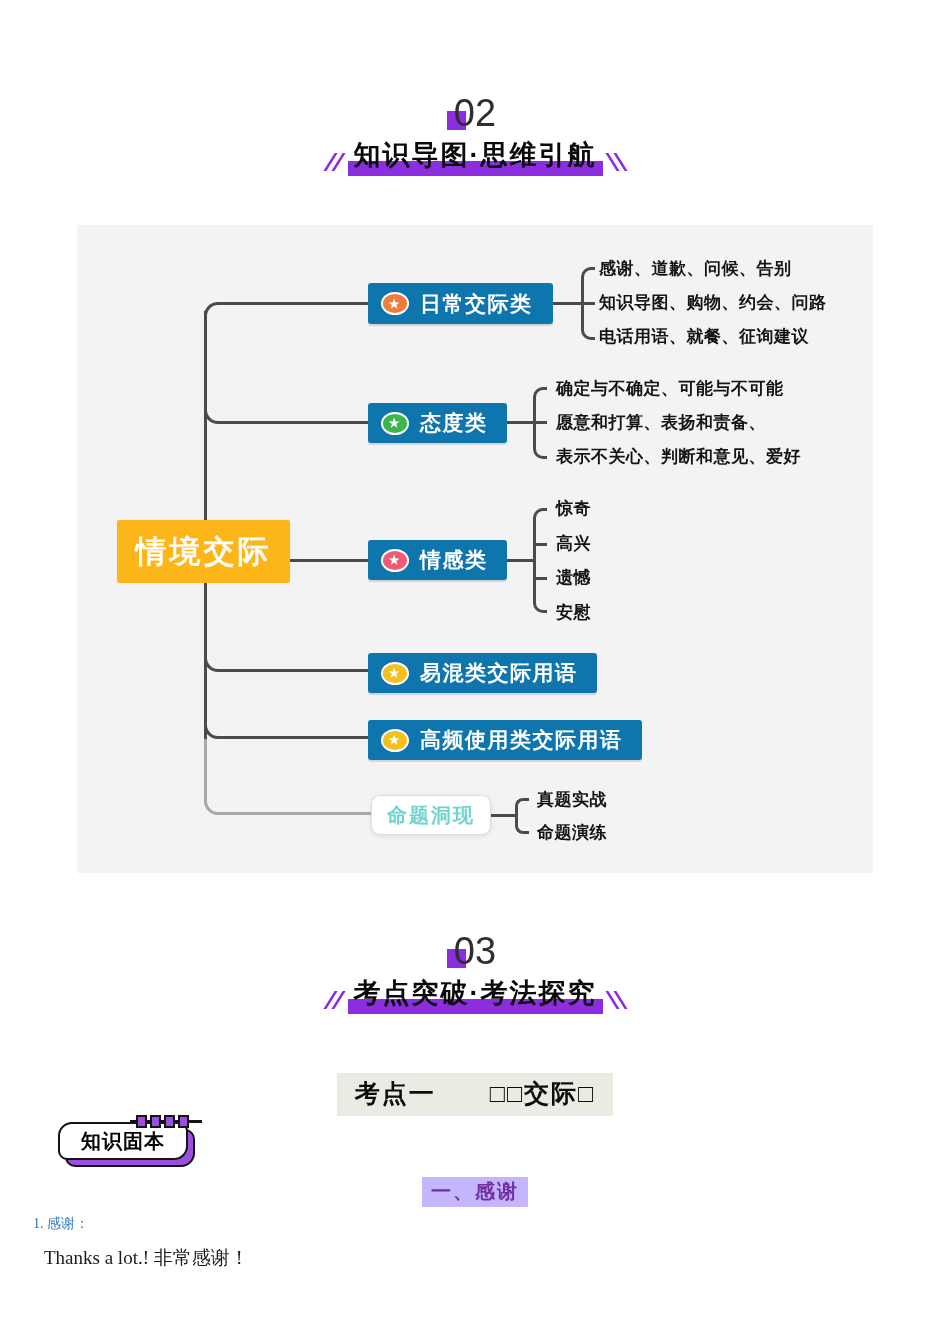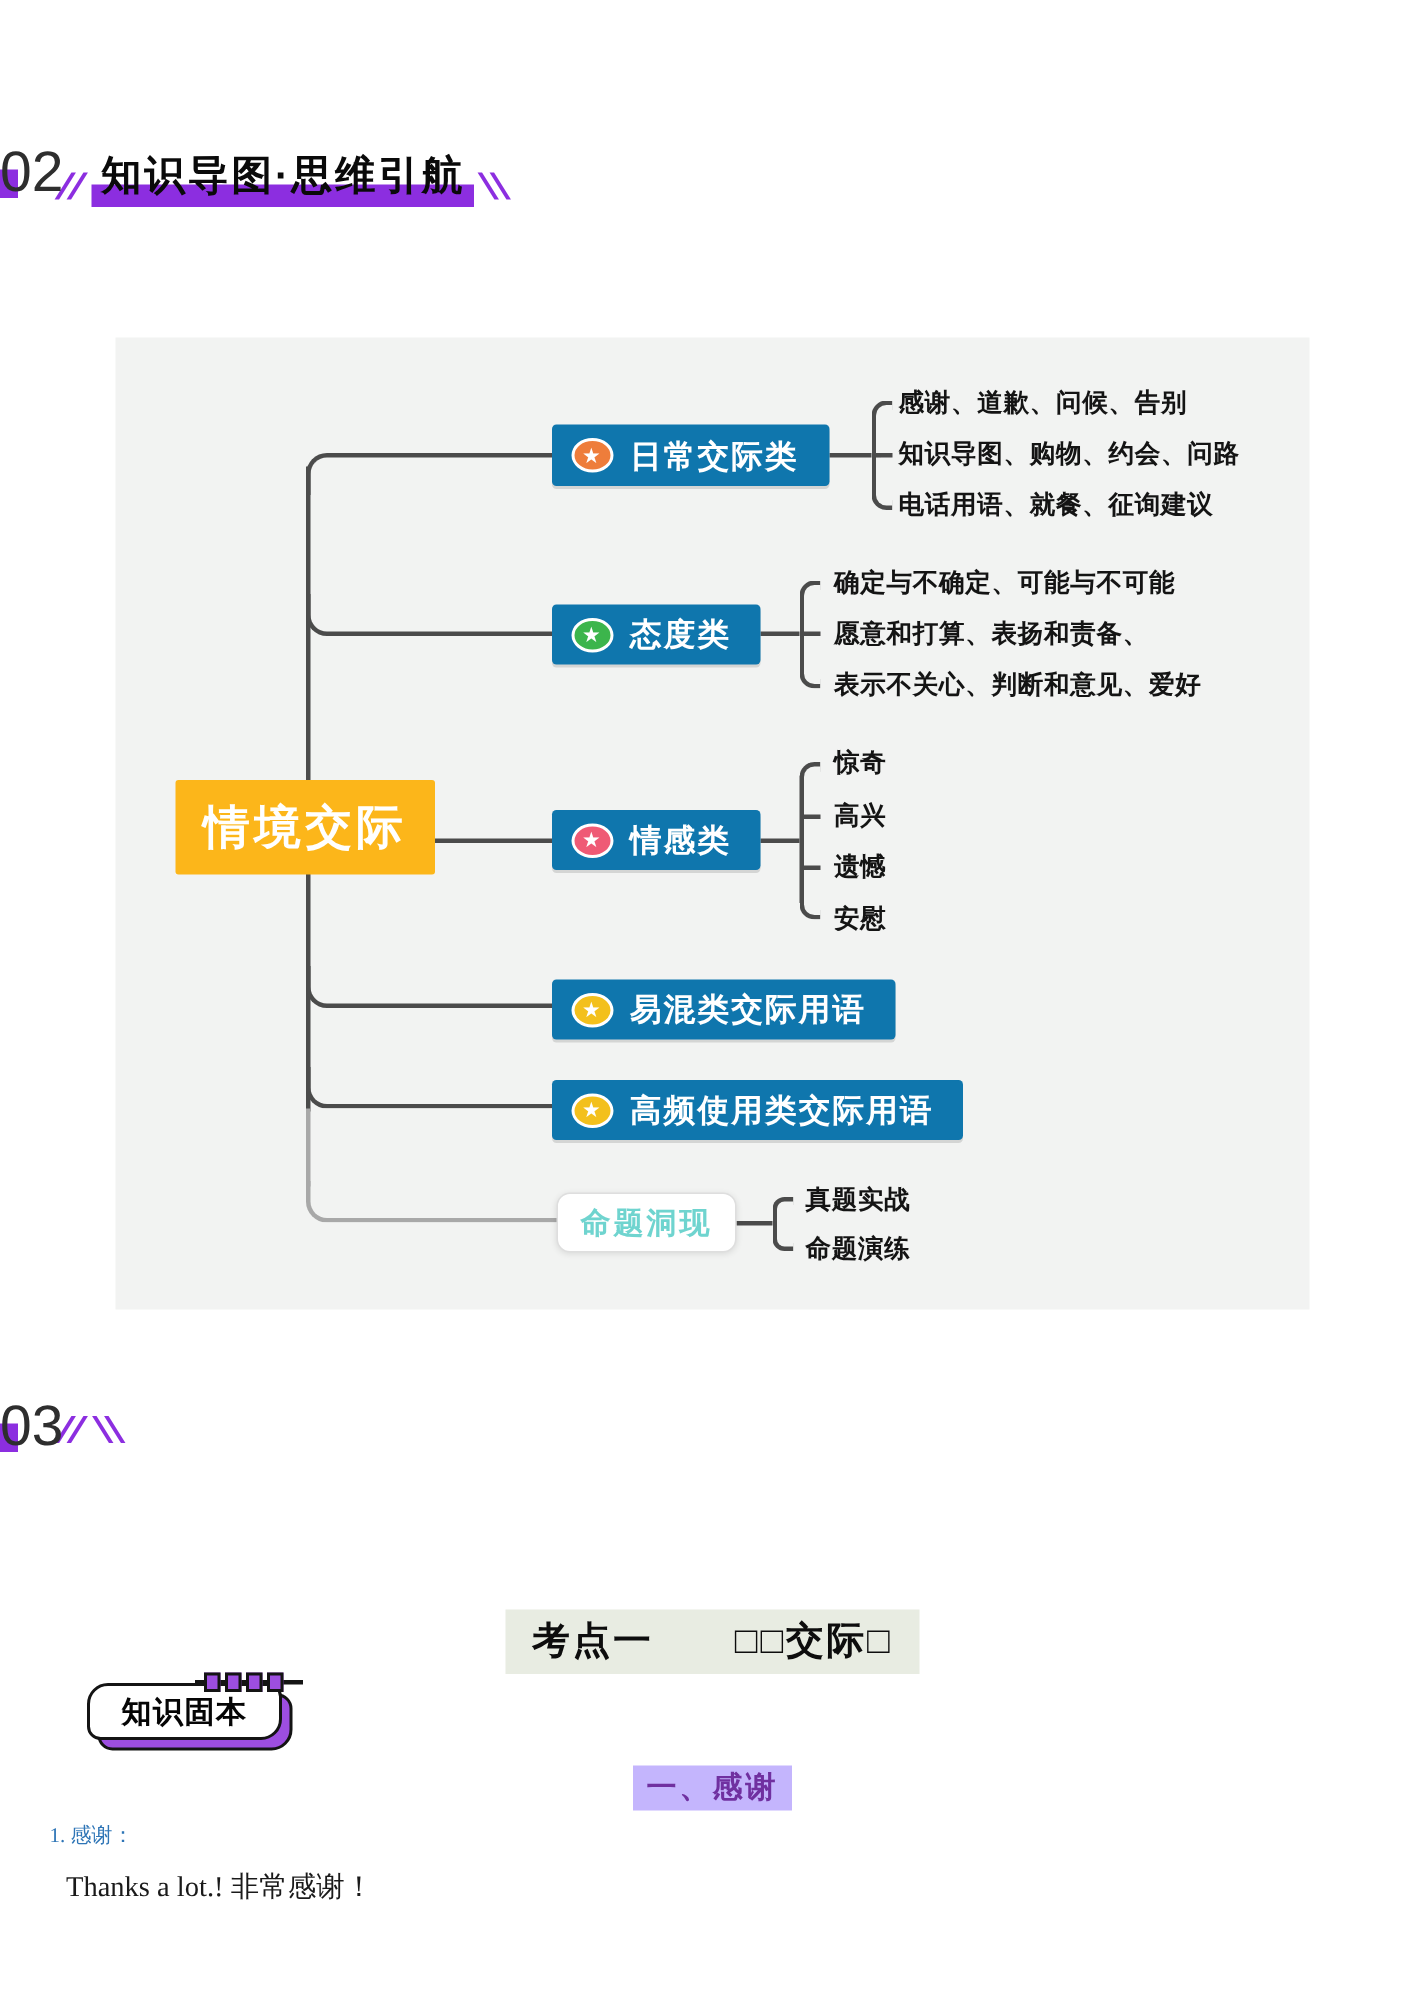--- a/index.html
+++ b/index.html
@@ -1,21 +1,21 @@
 <!DOCTYPE html>
 <html><head>
 <meta charset="utf-8">
 <style>
   * { margin:0; padding:0; box-sizing:border-box; }
   html,body { background:#ffffff; }
   body { font-family:"Liberation Sans", sans-serif; }
   .page { position:relative; width:950px; height:1344px; margin:0 auto; background:#ffffff; overflow:hidden; }
 
   
-  .sec-header { position:absolute; left:0; right:0; display:flex; flex-direction:row; align-items:center; }
+  .sec-header { position:absolute; left:0; right:0; display:flex; flex-direction:column; align-items:center; }
   .sec-header.pos02 { top:94px; }
   .sec-header.pos03 { top:932px; }
   .sec-num { position:relative; display:inline-block; font-size:38px; line-height:38px; color:#2e2e2e; }
   .num-square { position:absolute; left:-7px; bottom:2px; width:19px; height:19px; background:#8c2ee0; }
   .num-text { position:relative; z-index:1; }
   .sec-title-row { display:flex; align-items:flex-end; gap:14px; margin-top:5px; }
   .sec-title { position:relative; display:inline-block; }
   .sec-title .bar { position:absolute; left:-6px; right:-6px; bottom:-3px; height:15px; background:#8c2ee0; z-index:0; }
   .sec-title .txt { position:relative; z-index:1; font-size:27px; font-weight:bold; color:#0a0a0a; letter-spacing:2px; }
   .slashes { display:flex; gap:5px; padding-bottom:2px; }
@@ -168,20 +168,24 @@
   <div class="sec-header pos03">
     <div class="sec-num">
       <span class="num-square"></span>
       <span class="num-text">03</span>
     </div>
     <div class="sec-title-row">
       <span class="slashes l">
           <i class="slash"></i>
           <i class="slash"></i>
         </span>
+      <span class="sec-title">
+        <span class="bar"></span>
+        <span class="txt">考点突破·考法探究</span>
+      </span>
       <span class="slashes r">
           <i class="slash"></i>
           <i class="slash"></i>
         </span>
     </div>
   </div>
 
   <div class="kaodian">
     <span>考点一　　□□交际□</span>
   </div>

